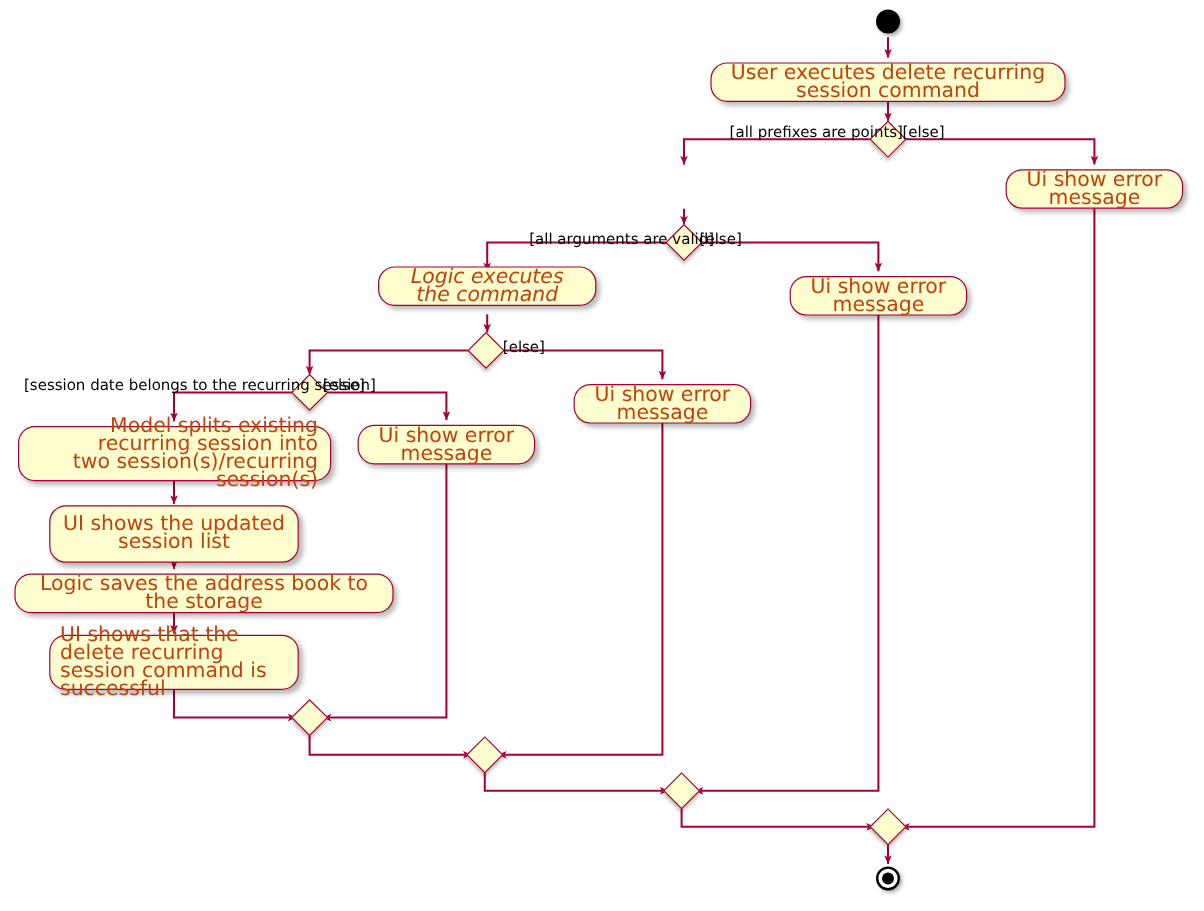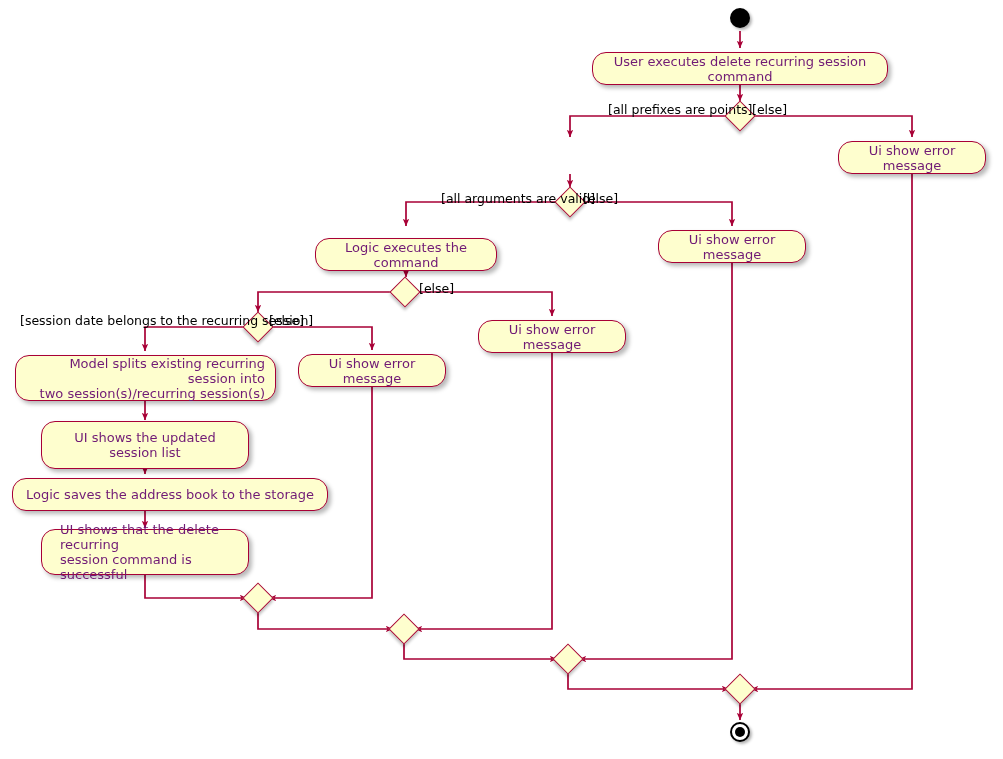--- a/index.html
+++ b/index.html
@@ -23,22 +23,22 @@
     top: 0;
     width: 1003px;
     height: 759px;
   }
   .node {
     position: absolute;
     box-sizing: border-box;
     background: #FEFECE;
     border: 1.5px solid #A80036;
     border-radius: 14px;
-    color: #701a75;
-    font-size: 13px;
+    color: #c2410c;
+    font-size: 17px;
     line-height: 15px;
     display: flex;
     align-items: center;
     justify-content: center;
     text-align: center;
     padding: 3px 10px;
     box-shadow: 3px 3px 4px rgba(0,0,0,0.28);
     white-space: pre-line;
   }
   .guard-label {
@@ -149,36 +149,36 @@
     </g>
   </svg>
 
   <div class="start-node" style="left:730px; top:8px;"></div>
 
   <div class="node" style="left:592px; top:52px; width:296px; height:33px;">User executes delete recurring session command</div>
 
 
   <div class="node" style="left:838px; top:141px; width:148px; height:33px;">Ui show error message</div>
 
-  <div class="node" style="left:315px; top:238px; width:182px; height:33px;">Logic executes the command</div>
+  <div class="node" style="left:315px; top:222px; width:182px; height:33px;font-style:italic;">Logic executes the command</div>
 
   <div class="node" style="left:658px; top:230px; width:148px; height:33px;">Ui show error message</div>
 
   <div class="node" style="left:478px; top:320px; width:148px; height:33px;">Ui show error message</div>
 
   <div class="node" style="left:298px; top:354px; width:148px; height:33px;">Ui show error message</div>
 
   <div class="node" style="left:15px; top:355px; width:261px; height:46px; text-align:right; justify-content:flex-start; padding-left:14px;">Model splits existing recurring session into
 two session(s)/recurring session(s)</div>
 
   <div class="node" style="left:41px; top:421px; width:208px; height:48px;">UI shows the updated session list</div>
 
   <div class="node" style="left:12px; top:478px; width:316px; height:33px;">Logic saves the address book to the storage</div>
 
-  <div class="node" style="left:41px; top:529px; width:208px; height:46px; text-align:left; justify-content:flex-start; padding-left:18px;">UI shows that the delete recurring
+  <div class="node" style="left:41px; top:529px; width:208px; height:46px; text-align:left; justify-content:flex-start; padding-left:8px;">UI shows that the delete recurring
 session  command is successful</div>
 
   <div class="diamond" style="left:729px; top:105px;"></div>
   <div class="diamond" style="left:559px; top:191px;"></div>
   <div class="diamond" style="left:394px; top:281px;"></div>
   <div class="diamond" style="left:247px; top:316px;"></div>
 
   <div class="diamond" style="left:247px; top:587px;"></div>
   <div class="diamond" style="left:393px; top:618px;"></div>
   <div class="diamond" style="left:557px; top:648px;"></div>

